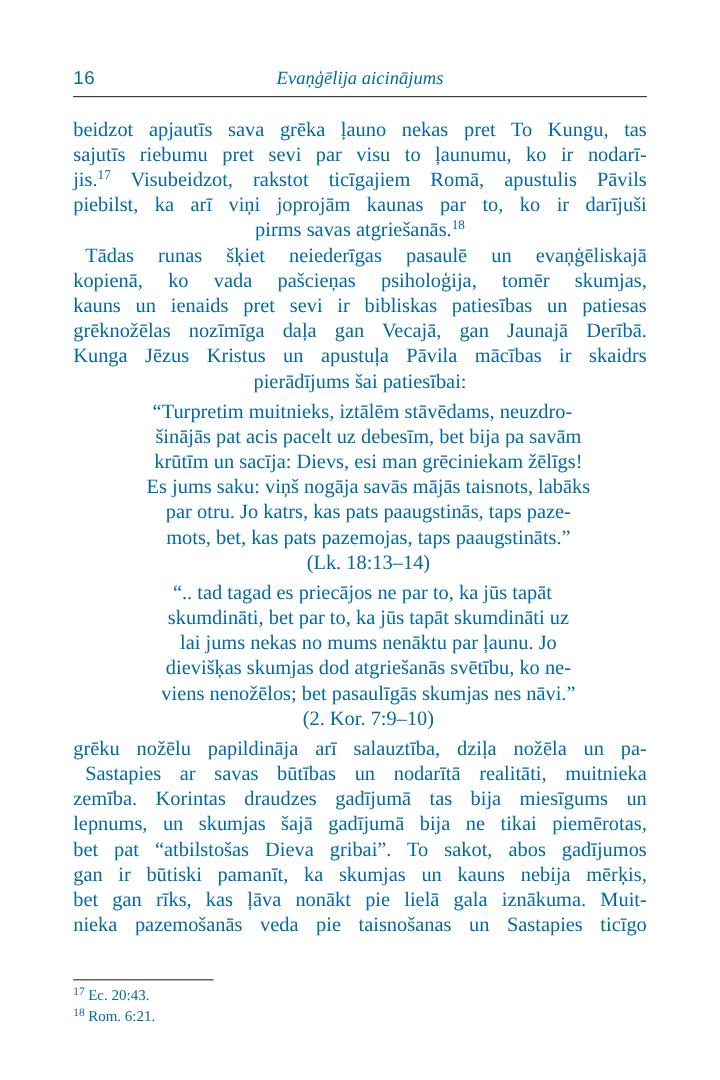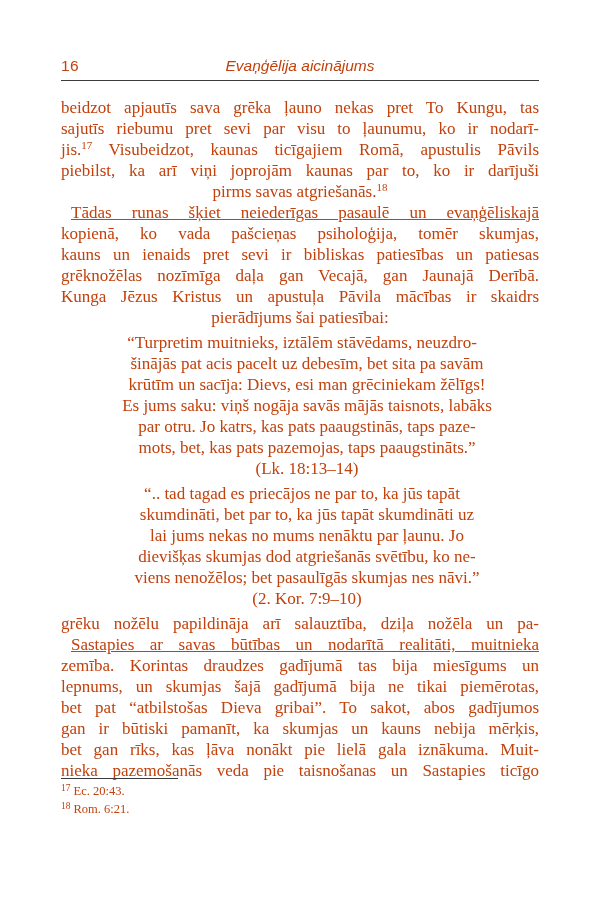--- a/index.html
+++ b/index.html
@@ -1,53 +1,53 @@
 <!DOCTYPE html>
 <html lang="lv"><head>
 <meta charset="utf-8">
 <style>
   html, body { margin:0; padding:0; background:#ffffff; }
   .page {
     position:relative;
     width:600px; height:900px;
     background:#ffffff;
-    color:#c2410c;
+    color:#0369a1;
     font-family:"Liberation Serif","DejaVu Serif",serif;
     overflow:hidden;
   }
   
   .header {
     position:absolute; left:61px; top:56px; width:478px; height:24px;
     font-family:"Liberation Sans","DejaVu Sans",sans-serif;
     font-size:15.5px;
     border-bottom:1.5px solid #3b3b3b;
   }
   .pagenum { position:absolute; left:0; top:1px; letter-spacing:0.5px; }
   .running-title {
     position:absolute; left:0; right:0; top:1px;
-    text-align:center; font-style:italic;
+    text-align:center; font-style:italic;font-family:Liberation Serif, serif;
   }
   
   .body-text {
     position:absolute; left:61px; top:97px; width:478px;
     font-size:17px; line-height:21px;
   }
   .line { white-space:normal; }
   .jline { text-align:justify; text-align-last:justify; text-justify:inter-word; }
   .lline { text-align:center; }
-  .find  { text-indent:10px;text-decoration:underline; }
+  .find  { text-indent:10px; }
   .quote { margin:4px 0 4px 14px; }
   .hang  { text-indent:-10px;font-family:Liberation Serif, serif; }
   sup.fnref {
     font-size:11px; line-height:0; vertical-align:baseline;
     position:relative; top:-6px;
   }
   
   .footnotes {
-    position:absolute; left:61px; top:778px; width:478px;
+    position:absolute; left:61px; top:816px; width:478px;
     font-size:12.5px; line-height:17.5px;
   }
   .fn-rule { width:117px; border-top:1.5px solid #3b3b3b; margin-bottom:4px; }
   sup.fnmark {
     font-size:9.5px; line-height:0; vertical-align:baseline;
     position:relative; top:-4px; margin-right:3px;
   }
 </style>
 </head>
 <body>
@@ -57,37 +57,37 @@
   <div class="header">
     <span class="pagenum">16</span>
     <span class="running-title">Evaņģēlija aicinājums</span>
   </div>
 
   <div class="body-text">
 
     <div class="para">
       <div class="line jline">beidzot apjautīs sava grēka ļauno nekas pret To Kungu, tas</div>
       <div class="line jline">sajutīs riebumu pret sevi par visu to ļaunumu, ko ir nodarī-</div>
-      <div class="line jline"><span>jis.</span><sup class="fnref">17</sup><span> Visubeidzot, kaunas ticīgajiem Romā, apustulis Pāvils</span></div>
+      <div class="line jline"><span>jis.</span><sup class="fnref">17</sup><span> Visubeidzot, rakstot ticīgajiem Romā, apustulis Pāvils</span></div>
       <div class="line jline">piebilst, ka arī viņi joprojām kaunas par to, ko ir darījuši</div>
       <div class="line lline"><span>pirms savas atgriešanās.</span><sup class="fnref">18</sup><span></span></div>
     </div>
 
     <div class="para">
       <div class="line jline find">Tādas runas šķiet neiederīgas pasaulē un evaņģēliskajā</div>
       <div class="line jline">kopienā, ko vada pašcieņas psiholoģija, tomēr skumjas,</div>
       <div class="line jline">kauns un ienaids pret sevi ir bibliskas patiesības un patiesas</div>
       <div class="line jline">grēknožēlas nozīmīga daļa gan Vecajā, gan Jaunajā Derībā.</div>
       <div class="line jline">Kunga Jēzus Kristus un apustuļa Pāvila mācības ir skaidrs</div>
       <div class="line lline">pierādījums šai patiesībai:</div>
     </div>
 
     <div class="quote">
       <div class="line lline hang">“Turpretim muitnieks, iztālēm stāvēdams, neuzdro-</div>
-      <div class="line lline">šinājās pat acis pacelt uz debesīm, bet sita pa savām</div>
+      <div class="line lline">šinājās pat acis pacelt uz debesīm, bet bija pa savām</div>
       <div class="line lline">krūtīm un sacīja: Dievs, esi man grēciniekam žēlīgs!</div>
       <div class="line lline">Es jums saku: viņš nogāja savās mājās taisnots, labāks</div>
       <div class="line lline">par otru. Jo katrs, kas pats paaugstinās, taps paze-</div>
       <div class="line lline">mots, bet, kas pats pazemojas, taps paaugstināts.”</div>
       <div class="line lline">(Lk. 18:13–14)</div>
     </div>
 
     <div class="quote">
       <div class="line lline hang">“.. tad tagad es priecājos ne par to, ka jūs tapāt</div>
       <div class="line lline">skumdināti, bet par to, ka jūs tapāt skumdināti uz</div>

